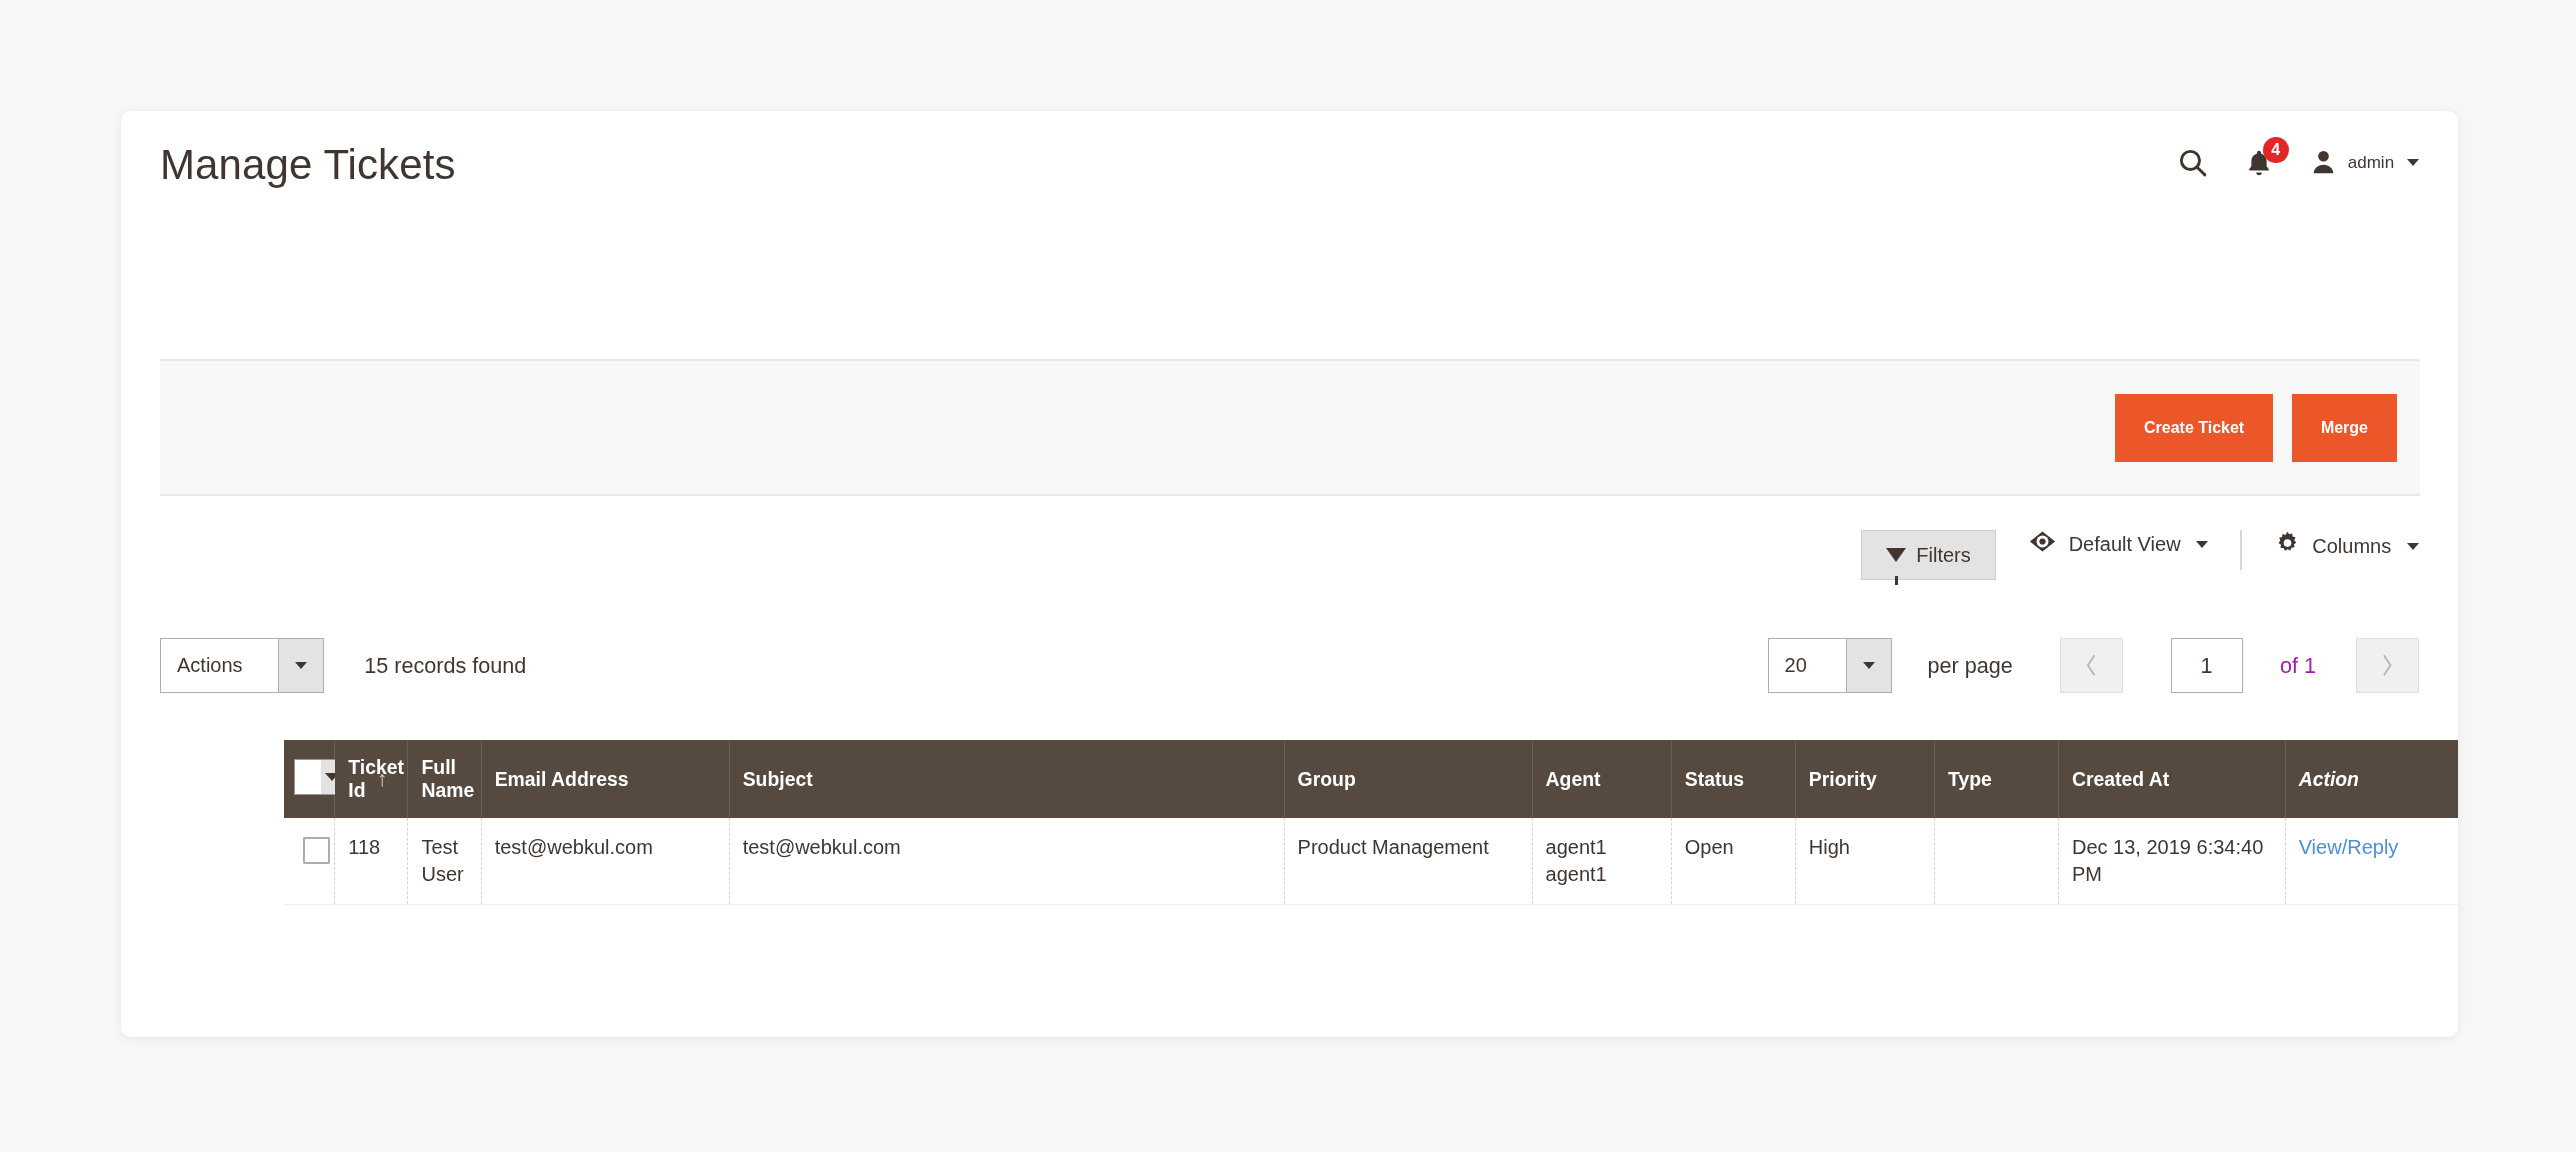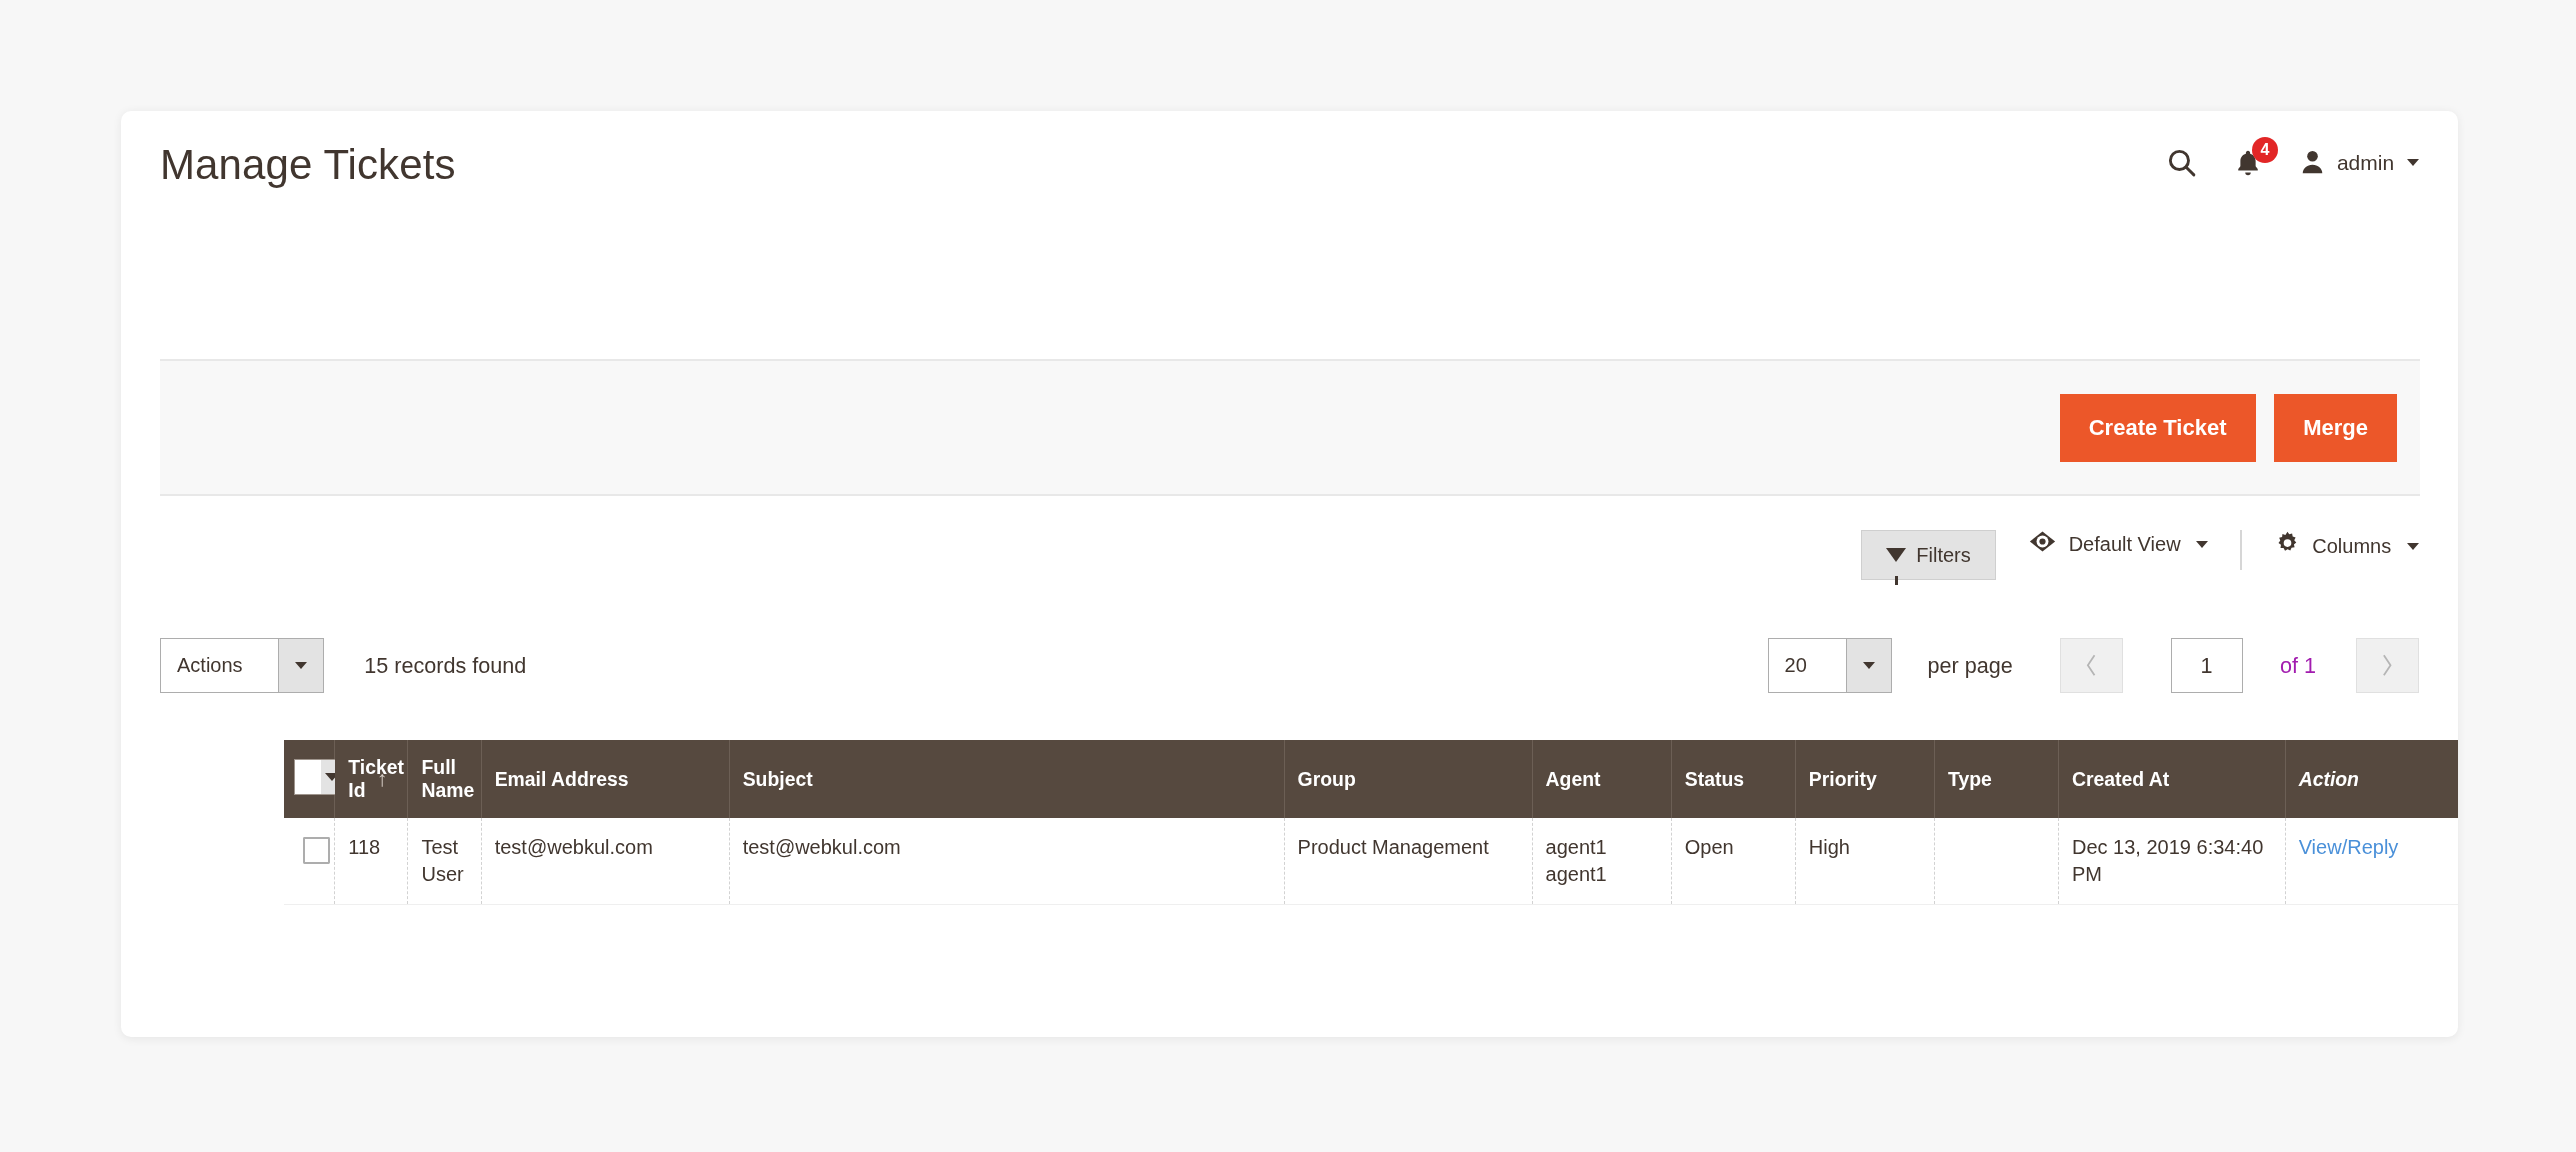--- a/index.html
+++ b/index.html
@@ -65,21 +65,21 @@
     font-weight: 700;
     display: flex; align-items: center; justify-content: center;
     padding: 0 4.3px;
   }
   .admin-box {
     display: flex; align-items: center;
     gap: 10px;
     cursor: pointer;
   }
   .admin-name {
-    font-size: 21px;
+    font-size: 17px;
     color: #41362f;
   }
   .caret-dark {
     width: 0; height: 0;
     border-left: 6.5px solid transparent;
     border-right: 6.5px solid transparent;
     border-top: 7.2px solid #41362f;
     margin-left: 2.9px;
   }
 
@@ -97,21 +97,21 @@
     right: 23px; top: 0; bottom: 0;
     display: flex; align-items: center;
     gap: 18.7px;
   }
   .btn-primary {
     background: #eb5202;
     background: #ec5729;
     color: #ffffff;
     border: none;
     font-family: "Liberation Sans", sans-serif;
-    font-size: 22px;
+    font-size: 16px;
     font-weight: 700;
     padding: 0 29px;
     height: 68px;
     line-height: 68px;
     cursor: pointer;
     white-space: nowrap;
   }
 
   
   .grid-tools {

